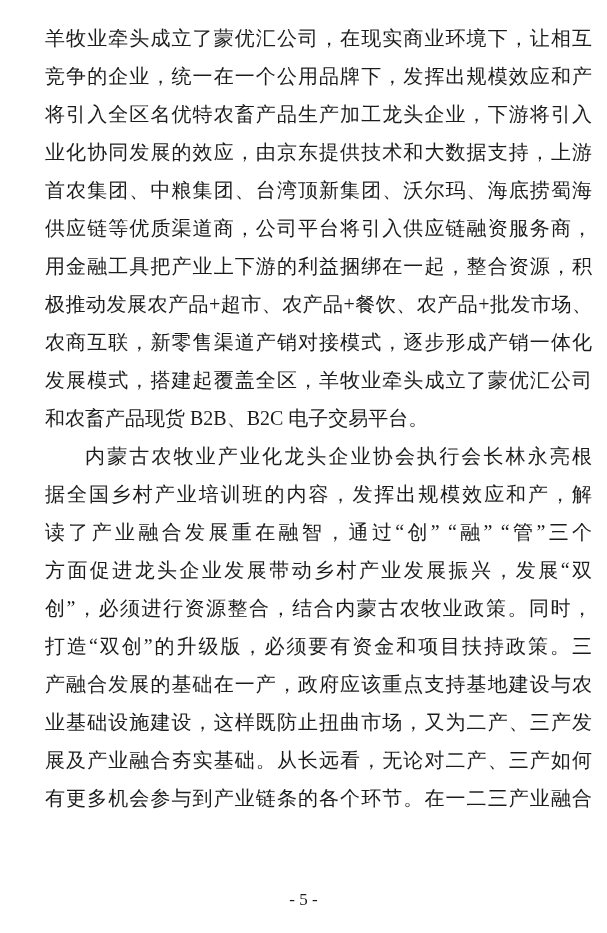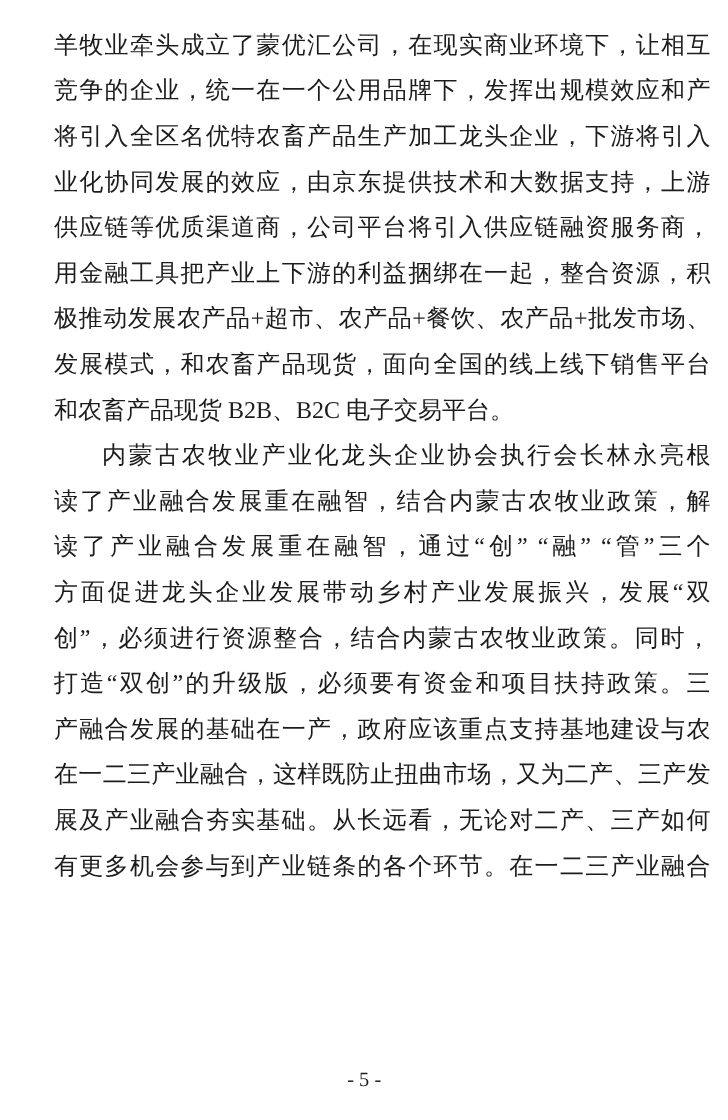--- a/index.html
+++ b/index.html
@@ -54,30 +54,32 @@
 </style>
 </head>
 <body>
 
 <div class="page">
   <div class="text-block" id="text-block">
       <div class="line">羊牧业牵头成立了蒙优汇公司，在现实商业环境下，让相互</div>
       <div class="line">竞争的企业，统一在一个公用品牌下，发挥出规模效应和产</div>
       <div class="line">将引入全区名优特农畜产品生产加工龙头企业，下游将引入</div>
       <div class="line">业化协同发展的效应，由京东提供技术和大数据支持，上游</div>
+      <div class="line">首农集团、中粮集团、台湾顶新集团、沃尔玛、海底捞蜀海</div>
       <div class="line">供应链等优质渠道商，公司平台将引入供应链融资服务商，</div>
       <div class="line">用金融工具把产业上下游的利益捆绑在一起，整合资源，积</div>
       <div class="line">极推动发展农产品+超市、农产品+餐饮、农产品+批发市场、</div>
-      <div class="line">发展模式，和农畜产品现货，面向全国的线上线下销售平台</div>
+      <div class="line">农商互联，新零售渠道产销对接模式，逐步形成产销一体化</div>
+      <div class="line">发展模式，搭建起覆盖全区，羊牧业牵头成立了蒙优汇公司</div>
       <div class="line short">和农畜产品现货 B2B、B2C 电子交易平台。</div>
       <div class="line indent">内蒙古农牧业产业化龙头企业协会执行会长林永亮根</div>
-      <div class="line">读了产业融合发展重在融智，结合内蒙古农牧业政策，解</div>
+      <div class="line">据全国乡村产业培训班的内容，发挥出规模效应和产，解</div>
       <div class="line">读了产业融合发展重在融智，通过“创” “融” “管”三个</div>
       <div class="line">方面促进龙头企业发展带动乡村产业发展振兴，发展“双</div>
       <div class="line">创”，必须进行资源整合，结合内蒙古农牧业政策。同时，</div>
       <div class="line">打造“双创”的升级版，必须要有资金和项目扶持政策。三</div>
       <div class="line">产融合发展的基础在一产，政府应该重点支持基地建设与农</div>
-      <div class="line">在一二三产业融合，这样既防止扭曲市场，又为二产、三产发</div>
+      <div class="line">业基础设施建设，这样既防止扭曲市场，又为二产、三产发</div>
       <div class="line">展及产业融合夯实基础。从长远看，无论对二产、三产如何</div>
       <div class="line">有更多机会参与到产业链条的各个环节。在一二三产业融合</div>
     </div>
   <div class="page-number">- 5 -</div>
 </div>
 
 </body></html>

